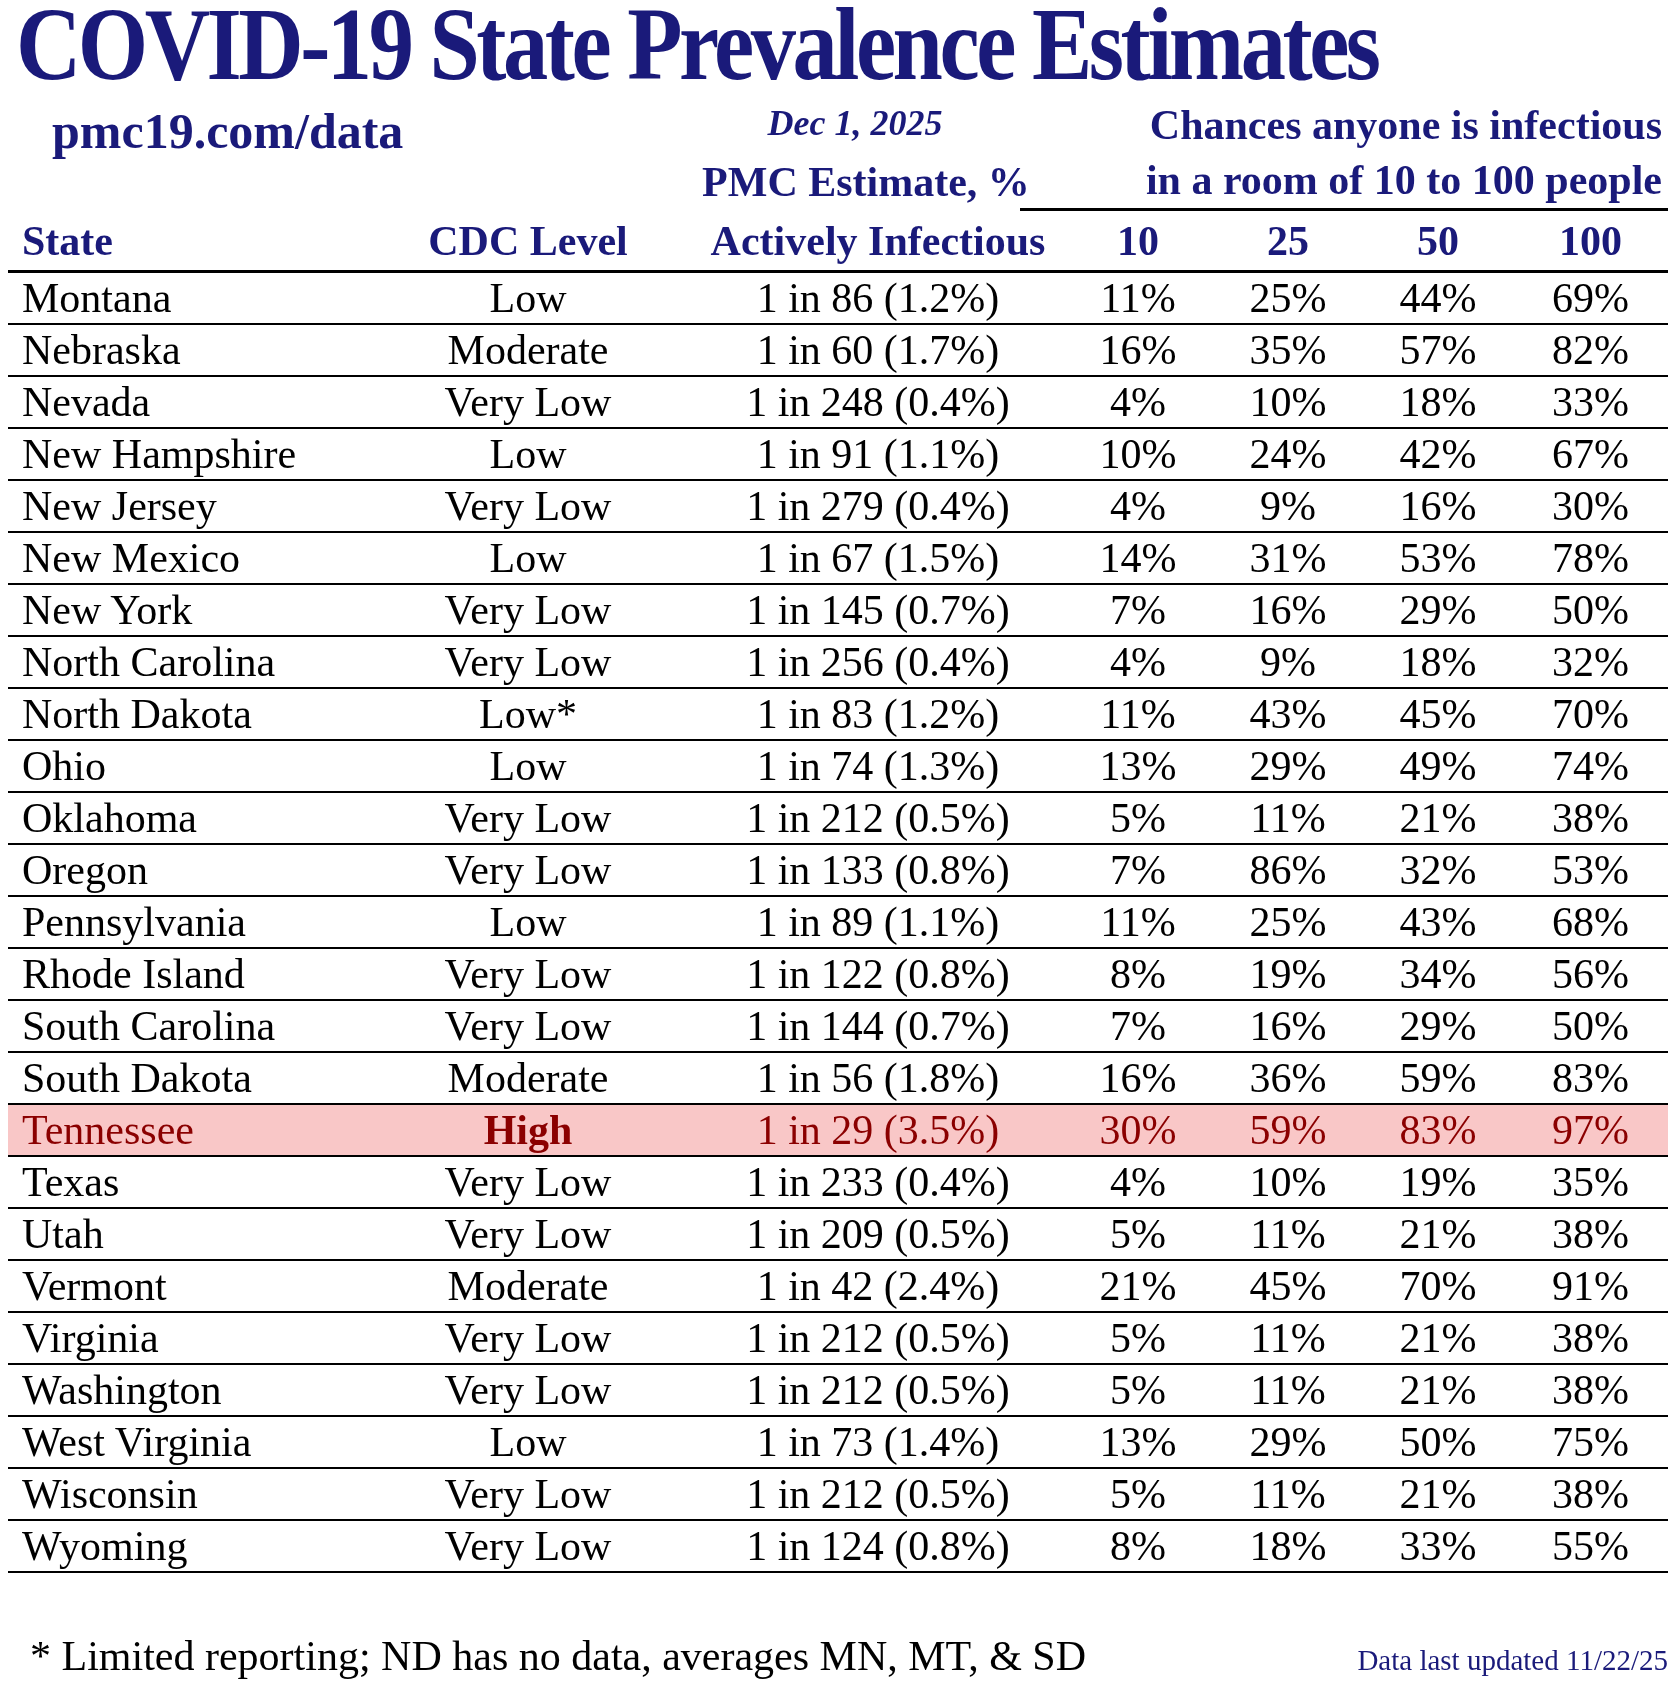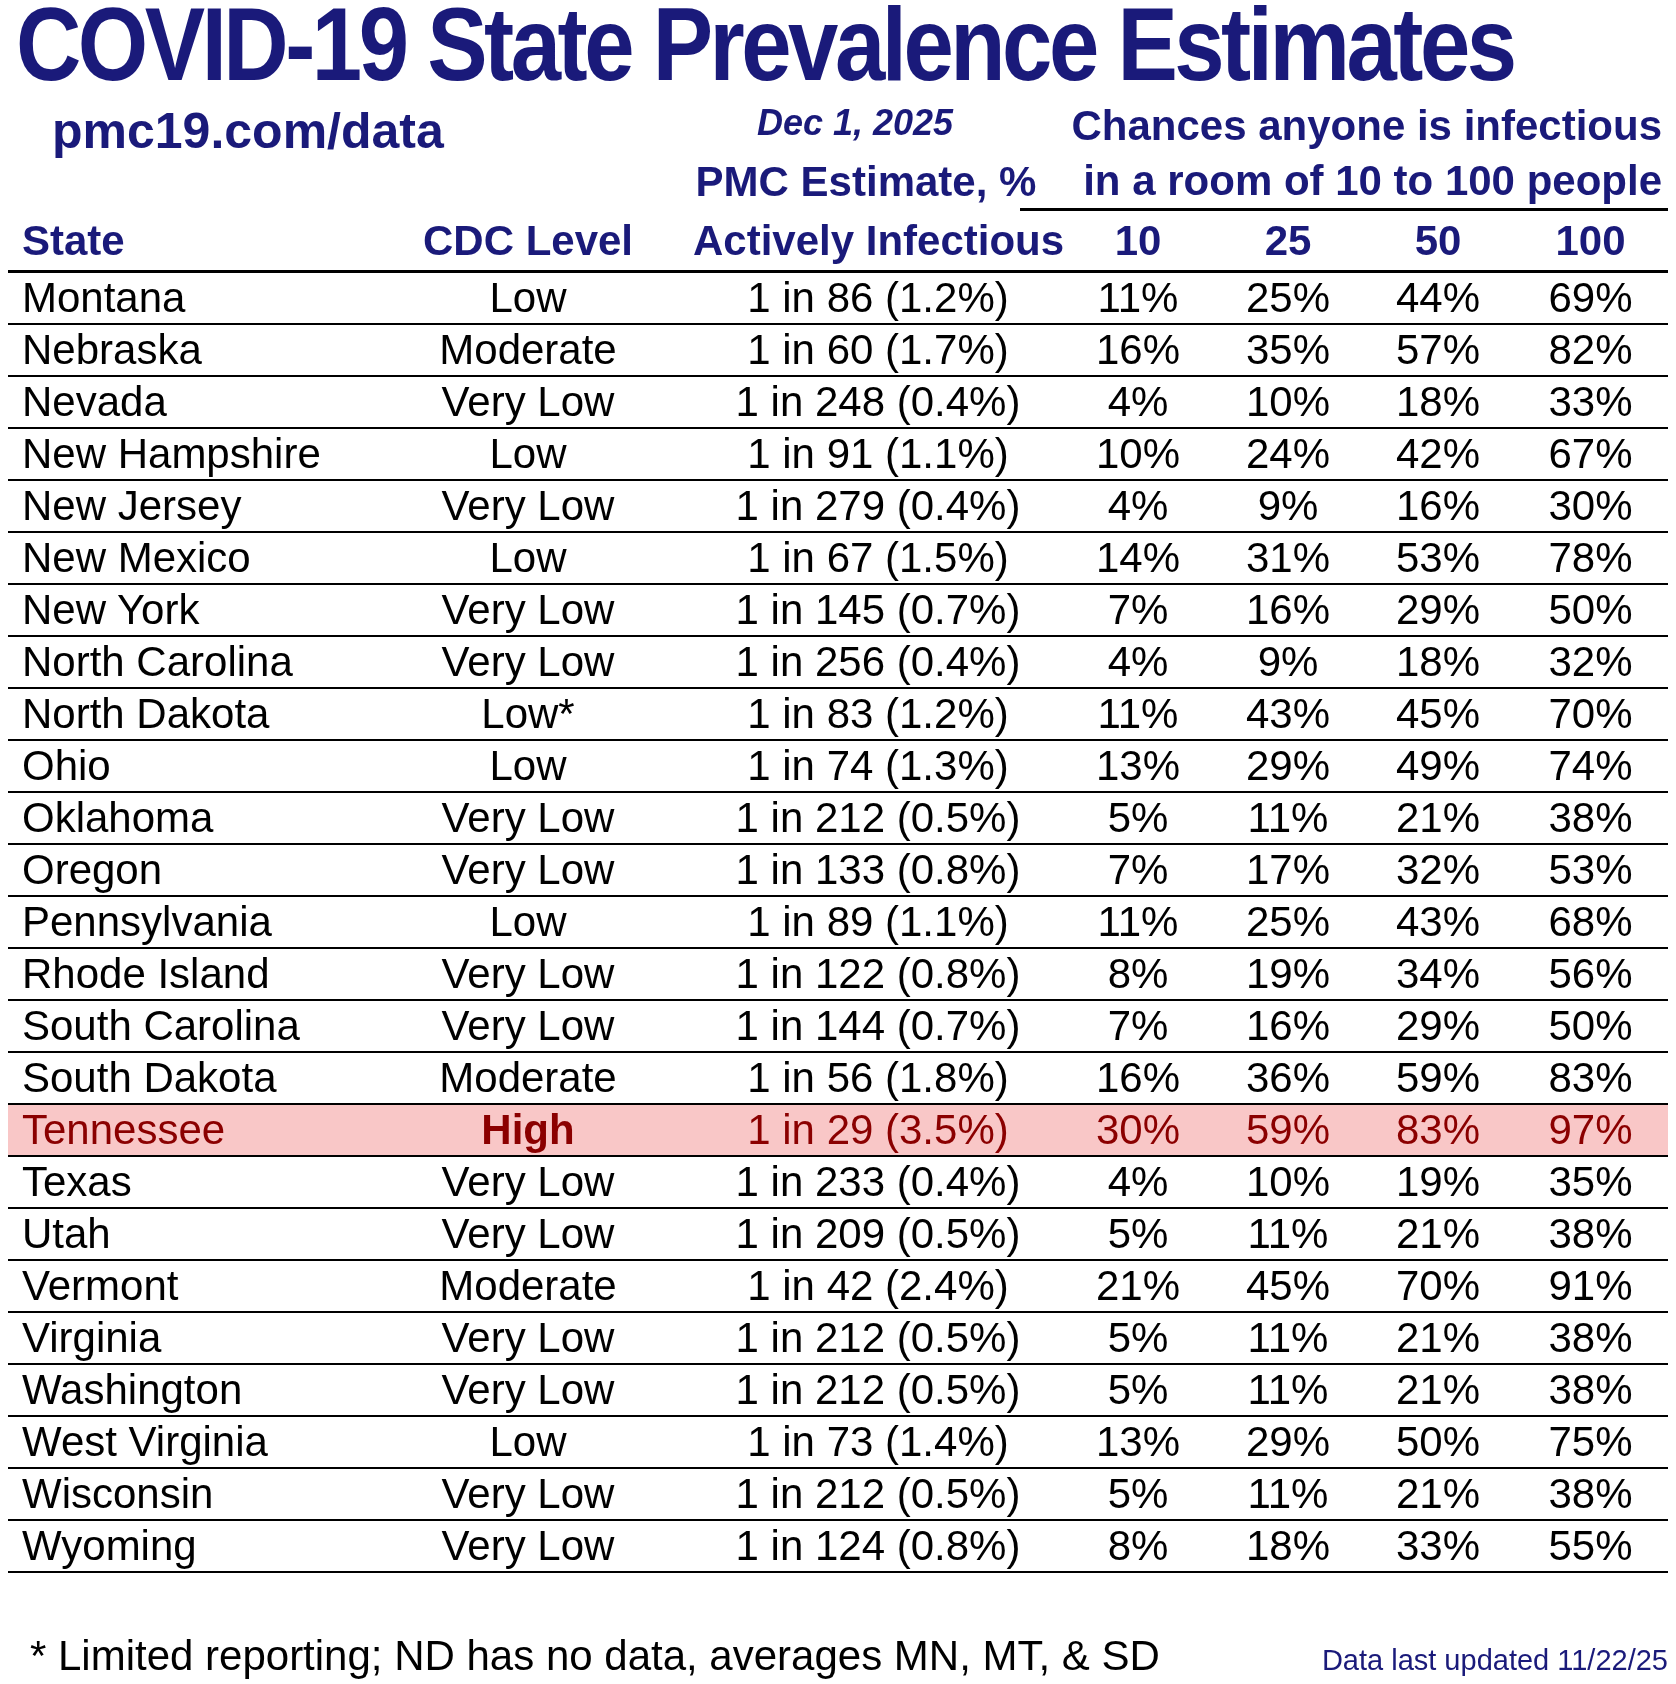--- a/index.html
+++ b/index.html
@@ -1,20 +1,20 @@
 <!DOCTYPE html>
 <html style="--navy: #1a1a7a; --text: #000000; --highlight_bg: #f9c7c7; --highlight_text: #8b0000;"><head>
 <meta charset="utf-8">
 <style>
   html,body{margin:0;padding:0;background:#fff;}
   .page{
     position:relative;
     width:1676px;height:1684px;
     background:#fff;
-    font-family:Liberation Sans, sans-serif;
+    font-family:Liberation Serif, serif;
     color:var(--text,#000);
     overflow:hidden;
   }
   .title{
     position:absolute;left:16px;top:-8px;margin:0;
     font-size:104px;line-height:104px;font-weight:bold;
     letter-spacing:-4px;white-space:nowrap;
     color:var(--navy,#1a1a7a);
     transform:scaleX(0.87);transform-origin:0 0;
   }
@@ -211,21 +211,21 @@
           <td class="c-n">5%</td>
           <td class="c-n">11%</td>
           <td class="c-n">21%</td>
           <td class="c-n">38%</td>
         </tr>
         <tr>
           <td class="c-state">Oregon</td>
           <td class="c-cdc">Very Low</td>
           <td class="c-est">1 in 133 (0.8%)</td>
           <td class="c-n">7%</td>
-          <td class="c-n">17%</td>
+          <td class="c-n">86%</td>
           <td class="c-n">32%</td>
           <td class="c-n">53%</td>
         </tr>
         <tr>
           <td class="c-state">Pennsylvania</td>
           <td class="c-cdc">Low</td>
           <td class="c-est">1 in 89 (1.1%)</td>
           <td class="c-n">11%</td>
           <td class="c-n">25%</td>
           <td class="c-n">43%</td>

